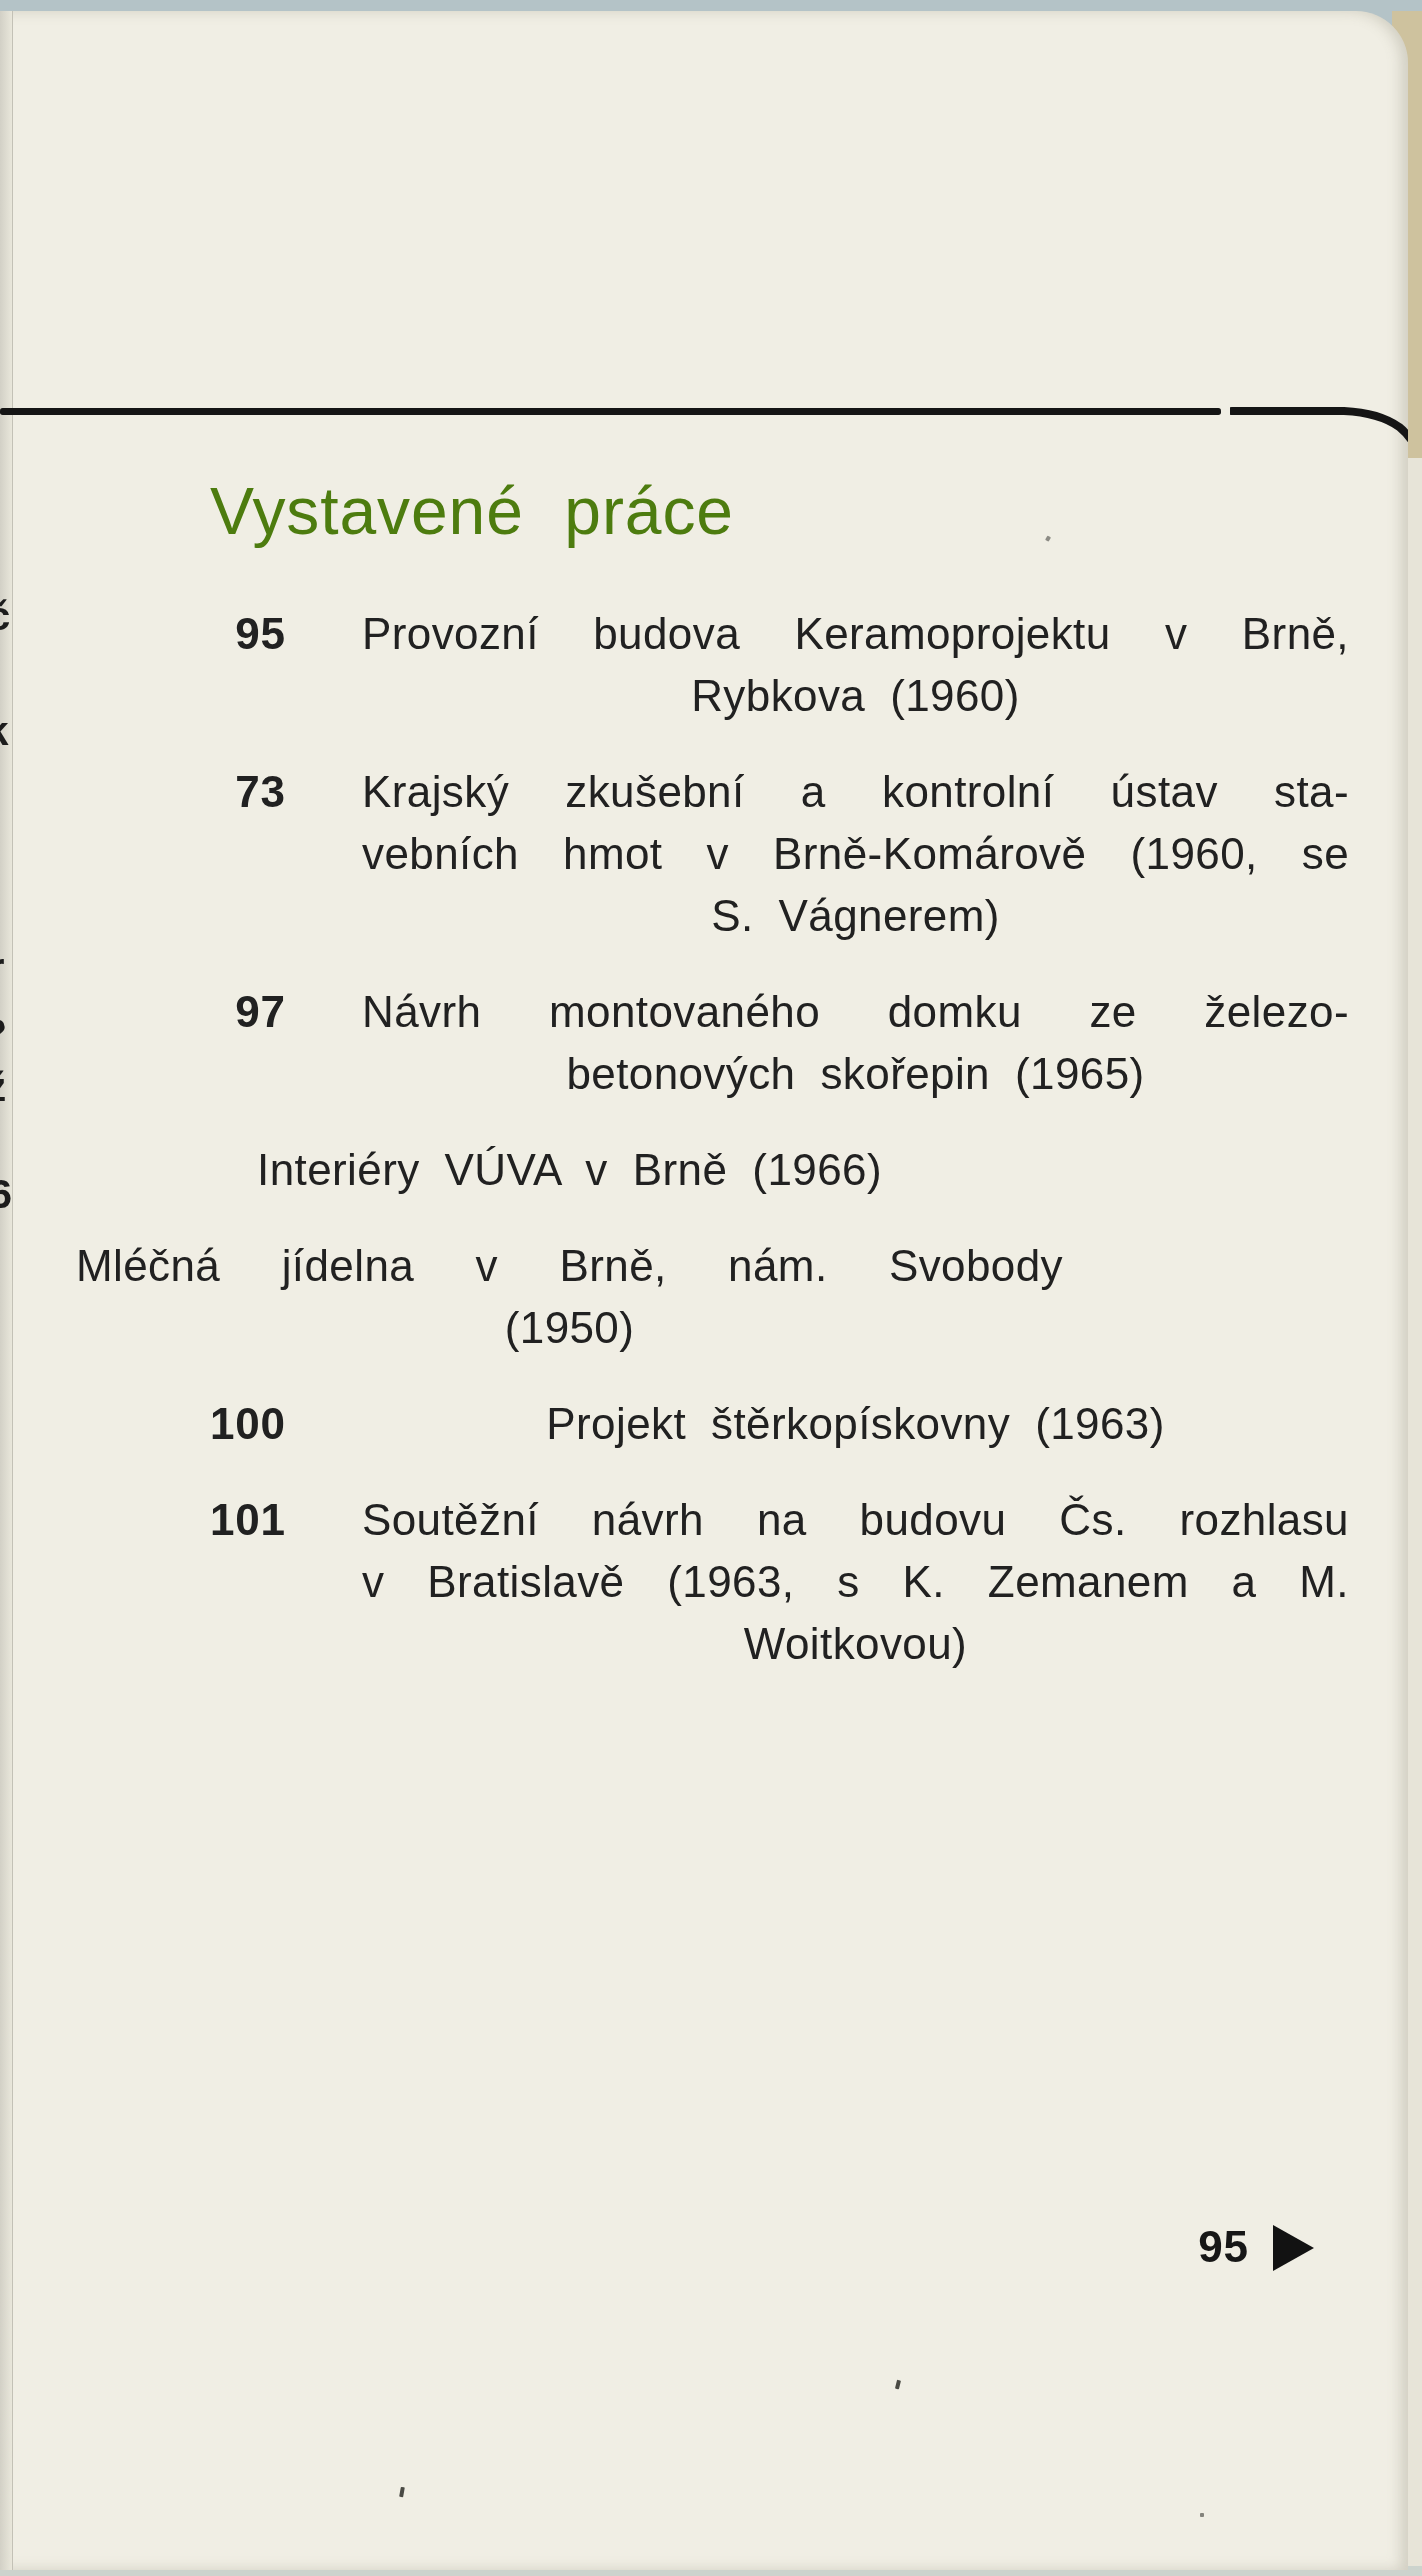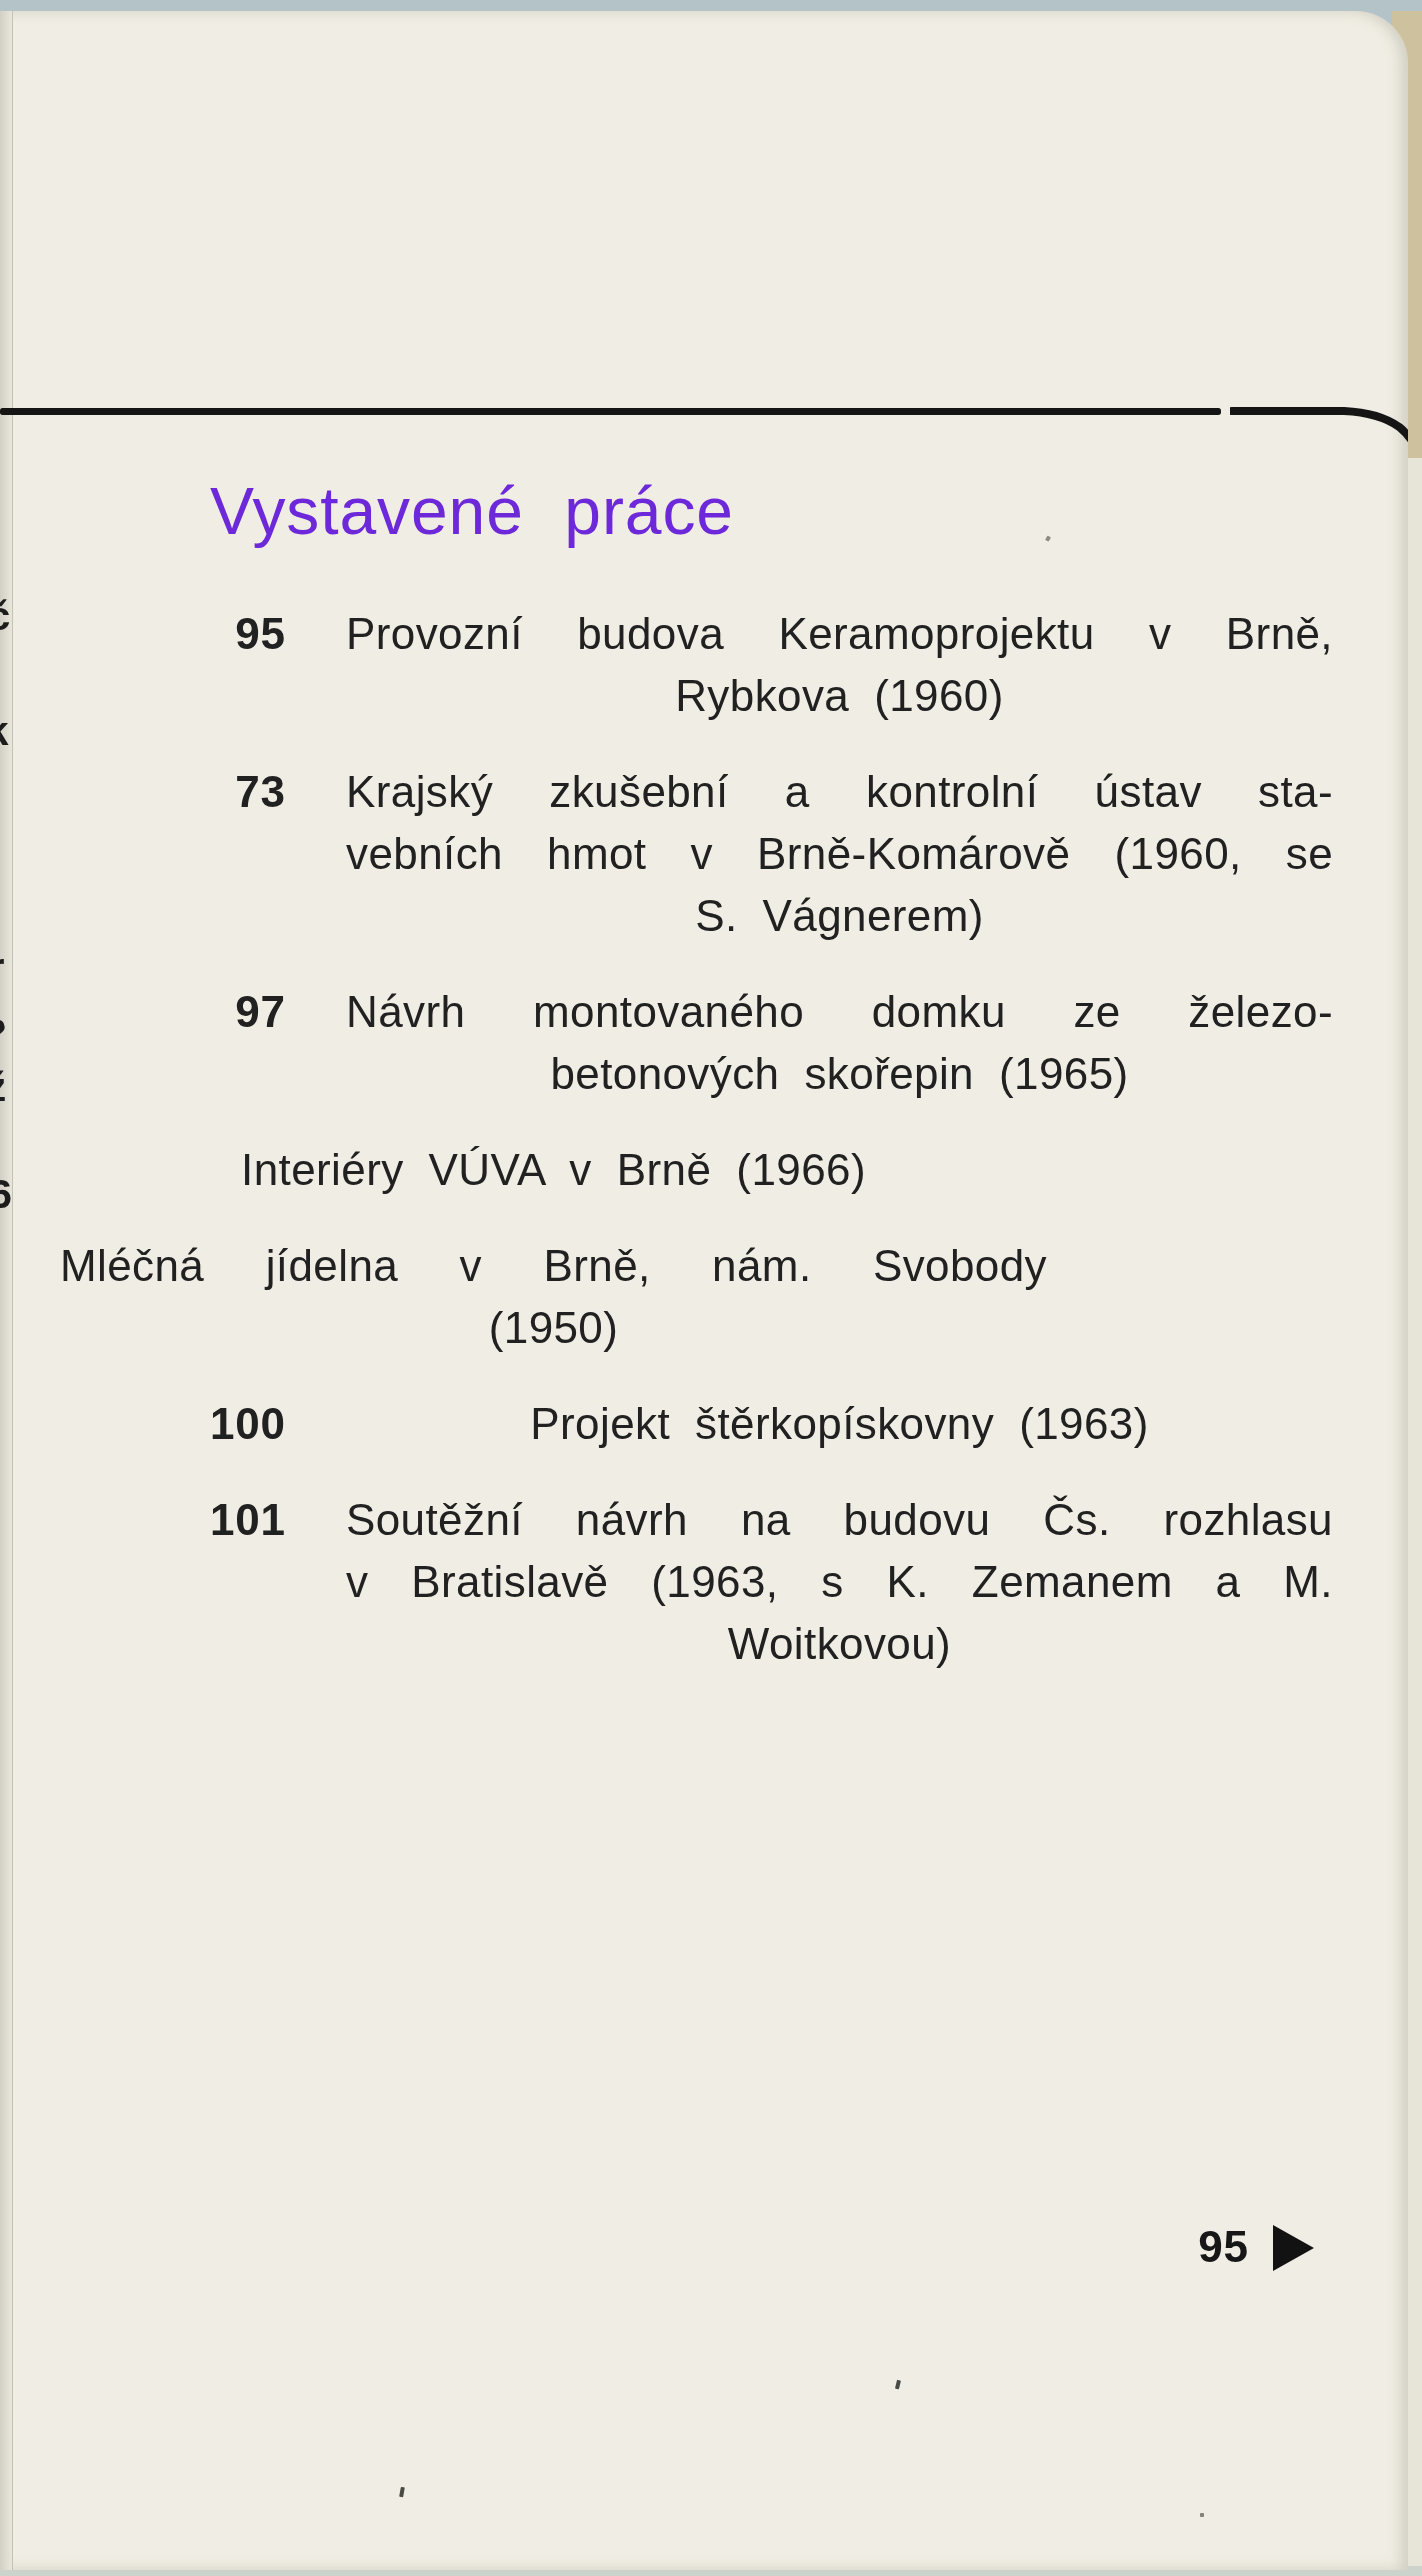--- a/index.html
+++ b/index.html
@@ -34,32 +34,32 @@
     font-size:41px;font-weight:bold;color:#1c1c1c;line-height:62px;white-space:pre;
   }
 
   
   .rule-left{position:absolute;left:0;top:397px;width:1221px;height:7.1px;background:#151515;border-radius:2.7px;}
   .rule-right{position:absolute;left:1230px;top:391px;width:187px;height:49px;}
 
   
   .title{
     position:absolute;left:210px;top:466px;
-    font-size:66px;line-height:68px;color:#6d28d9;
+    font-size:66px;line-height:68px;color:#4d7c0f;
     letter-spacing:0.9px;word-spacing:21.3px;white-space:nowrap;
   }
 
   
   .entries{position:absolute;left:0;top:592px;width:1334px;color:#212121;}
   .entry{display:flex;margin-bottom:34px;}
   .entry .num{
     width:286px;flex:0 0 286px;text-align:right;
     font-size:44px;line-height:62px;font-weight:bold;letter-spacing:0.9px;
   }
-  .entry .lines{width:987px;flex:0 0 987px;margin-left:60px;}
+  .entry .lines{width:987px;flex:0 0 987px;margin-left:76px;}
   .entry .line{
     font-size:44px;line-height:62px;letter-spacing:0.4px;word-spacing:12.4px;
     text-align:center;white-space:normal;
   }
   .entry .line.j{text-align:justify;text-align-last:justify;word-spacing:5.3px;}
 
   
   .pagenum{
     position:absolute;left:1067px;top:2205px;width:182px;
     font-size:44px;line-height:62px;font-weight:bold;color:#171717;

